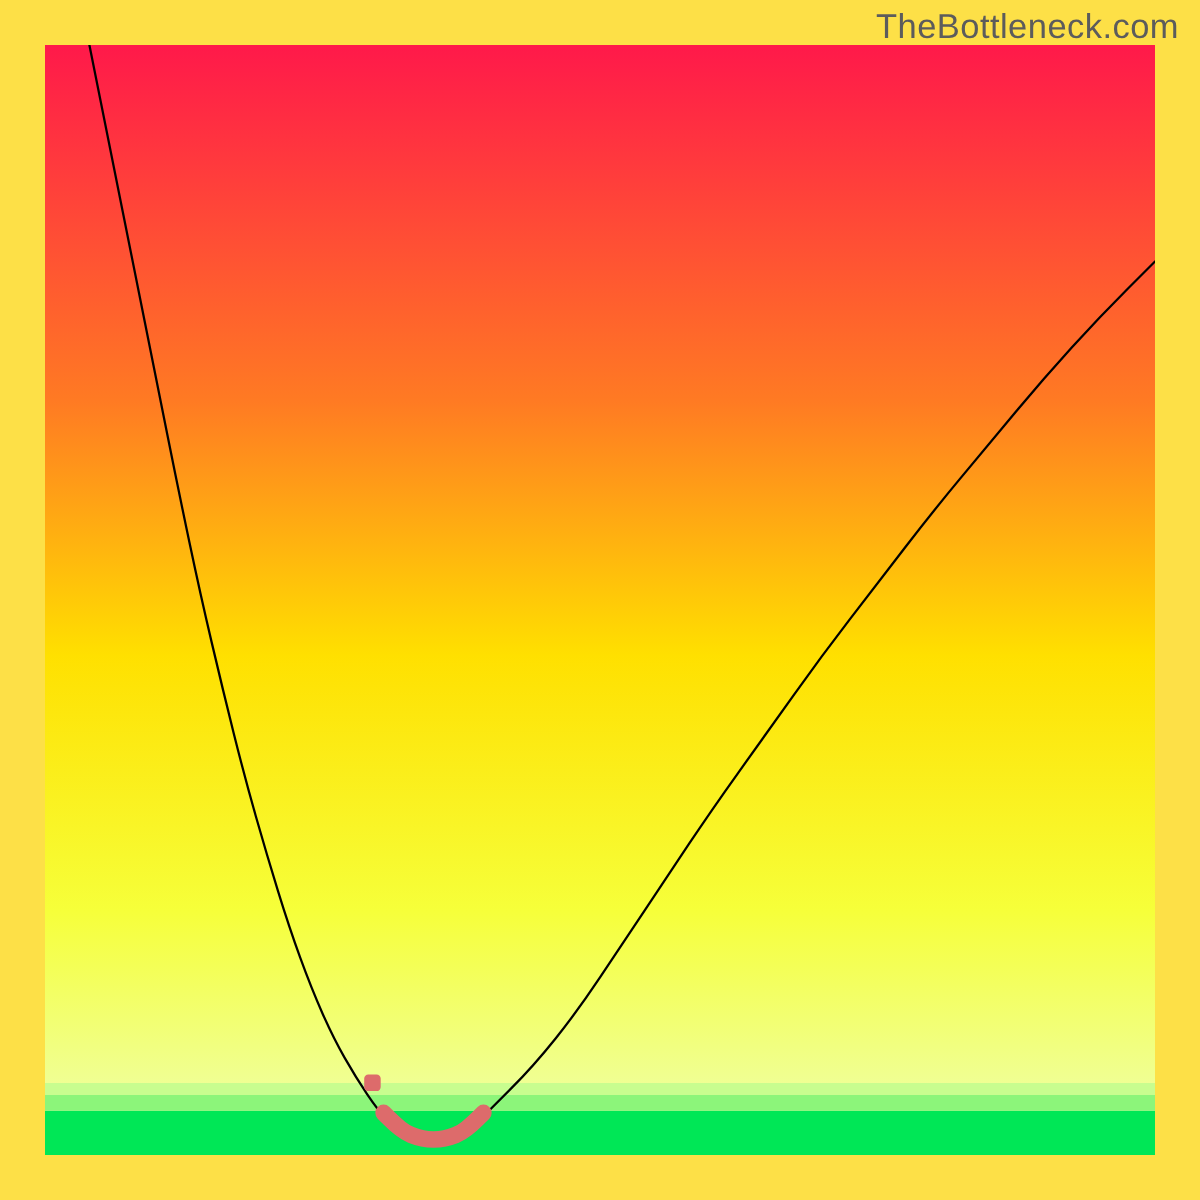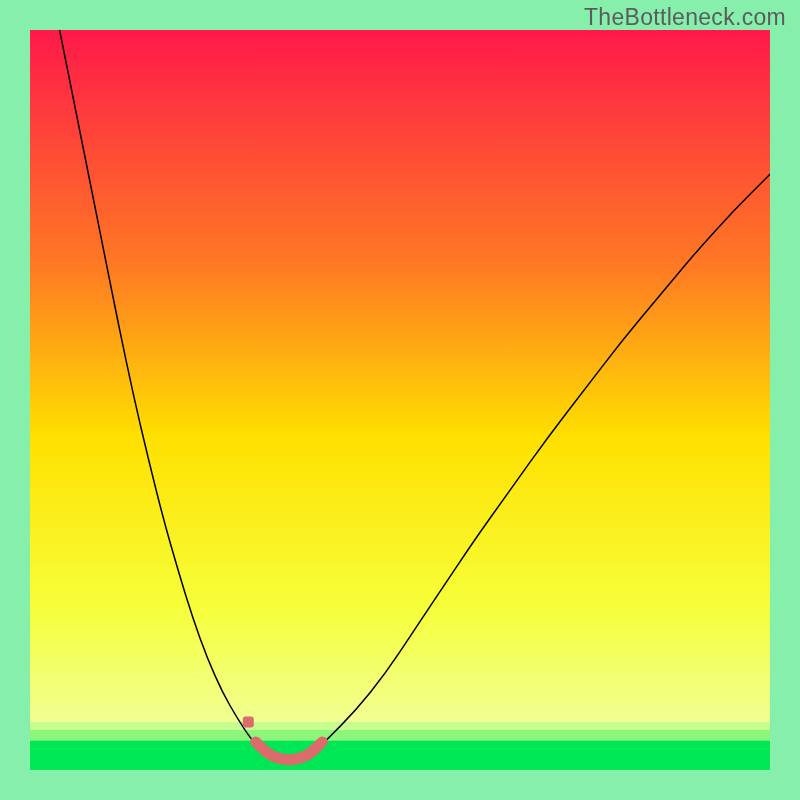--- a/index.html
+++ b/index.html
@@ -10,21 +10,21 @@
     background: #000;
     overflow: hidden;
     font-family: Arial, Helvetica, sans-serif;
   }
   .frame {
     position: absolute;
     left: 0;
     top: 0;
     width: 800px;
     height: 800px;
-    background: #86efac;
+    background: #fde047;
   }
   .watermark {
     position: absolute;
     top: 4px;
     right: 14px;
     color: #5c5c5c;
     font-size: 23px;
     font-weight: 400;
     letter-spacing: 0.3px;
     z-index: 20;

